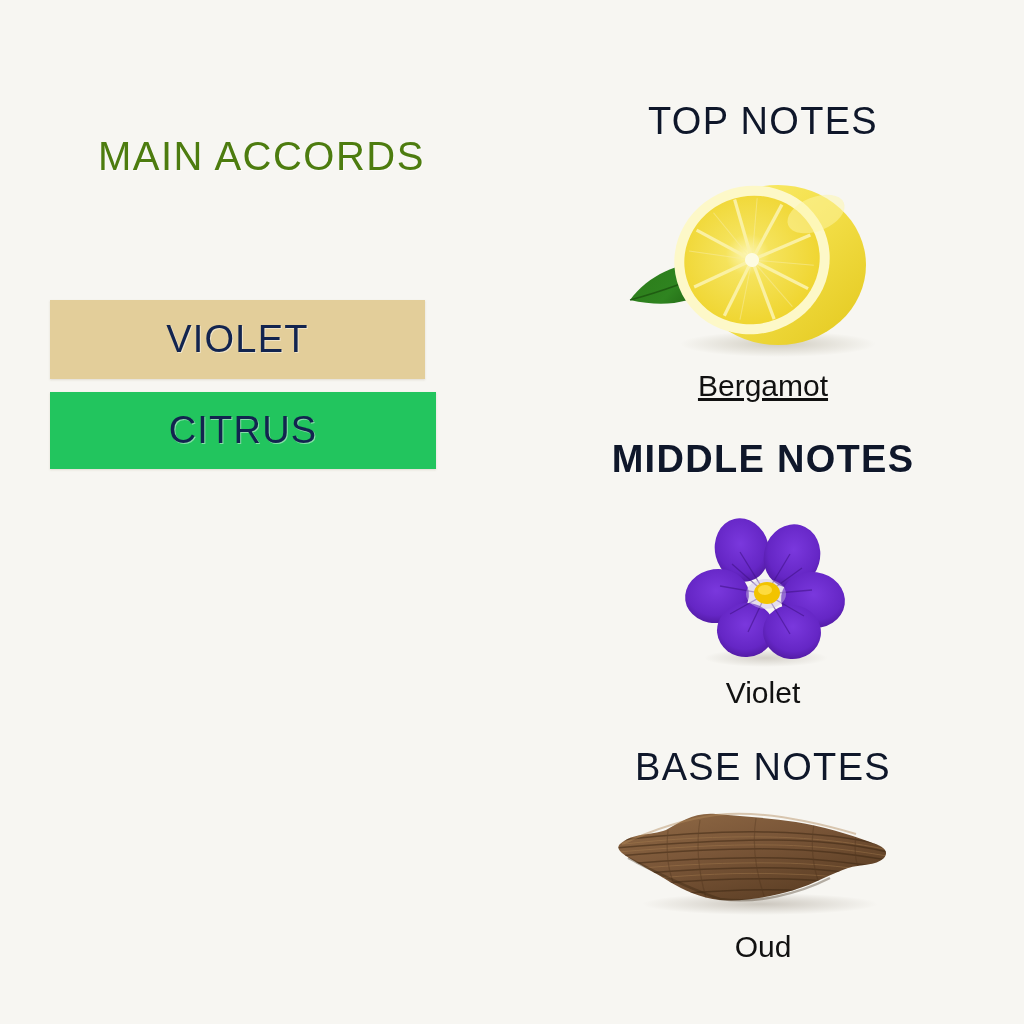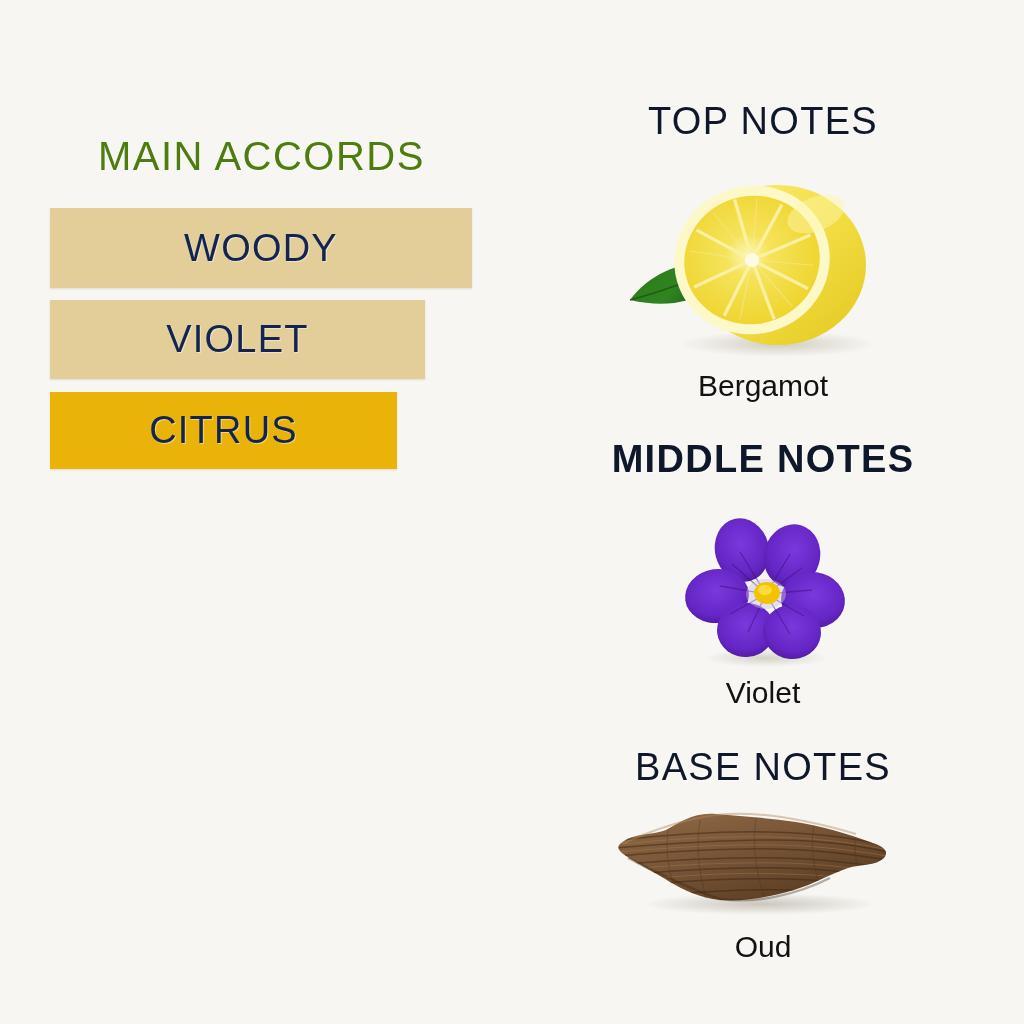--- a/index.html
+++ b/index.html
@@ -71,49 +71,46 @@
     font-size: 30px;
     color: #111111;
     white-space: nowrap;
   }
   .note-art {
     position: absolute;
   }
 
   
   #head-top    { left: 553px; top: 100px; }
-  #cap-top     { left: 553px; top: 369px; }
+  #cap-top     { left: 553px; top: 369px; text-decoration: underline; }
   #head-middle { left: 553px; top: 438px; font-weight: bold; }
   #cap-middle  { left: 553px; top: 676px; }
   #head-base   { left: 553px; top: 746px; }
   #cap-base    { left: 553px; top: 930px; }
 
   
   #art-top    { left: 600px; top: 168px; width: 330px; height: 190px; }
   #art-middle { left: 640px; top: 508px; width: 250px; height: 160px; }
   #art-base   { left: 608px; top: 800px; width: 310px; height: 120px; }
 
   svg { display: block; overflow: visible; }
 </style>
 </head>
 <body style="background: rgb(247, 246, 242);">
 
 <div class="canvas" style="background: rgb(247, 246, 242);">
 
   <div class="accords-title">MAIN ACCORDS</div>
 
-  <div class="accord-bar" id="accord-0" style="width: 422px; background: rgb(227, 206, 154);">
-    <span class="accord-label">WOODY</span>
-  </div>
 
   <div class="accord-bar" id="accord-1" style="width: 375px; background: rgb(227, 206, 154);">
     <span class="accord-label">VIOLET</span>
   </div>
 
-  <div class="accord-bar" id="accord-2" style="width: 347px; background: #eab308;">
+  <div class="accord-bar" id="accord-2" style="width: 386px; background: #22c55e;">
     <span class="accord-label">CITRUS</span>
   </div>
 
   <div class="note-heading" id="head-top">TOP NOTES</div>
 
   <div class="note-art" id="art-top">
     <svg viewBox="0 0 330 190" width="330" height="190">
       <defs>
         <radialGradient id="fleshGrad" cx="48%" cy="45%" r="58%">
           <stop offset="0%" stop-color="#fdf7b4"></stop>

